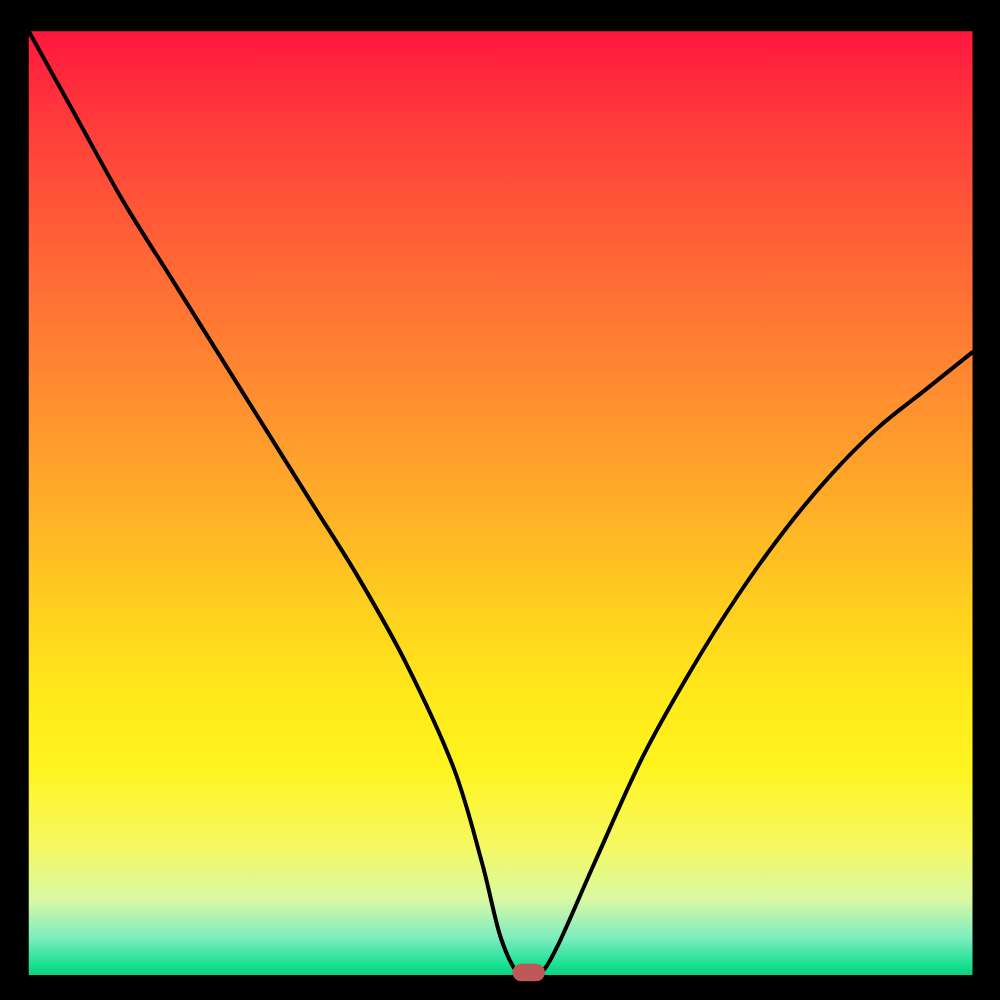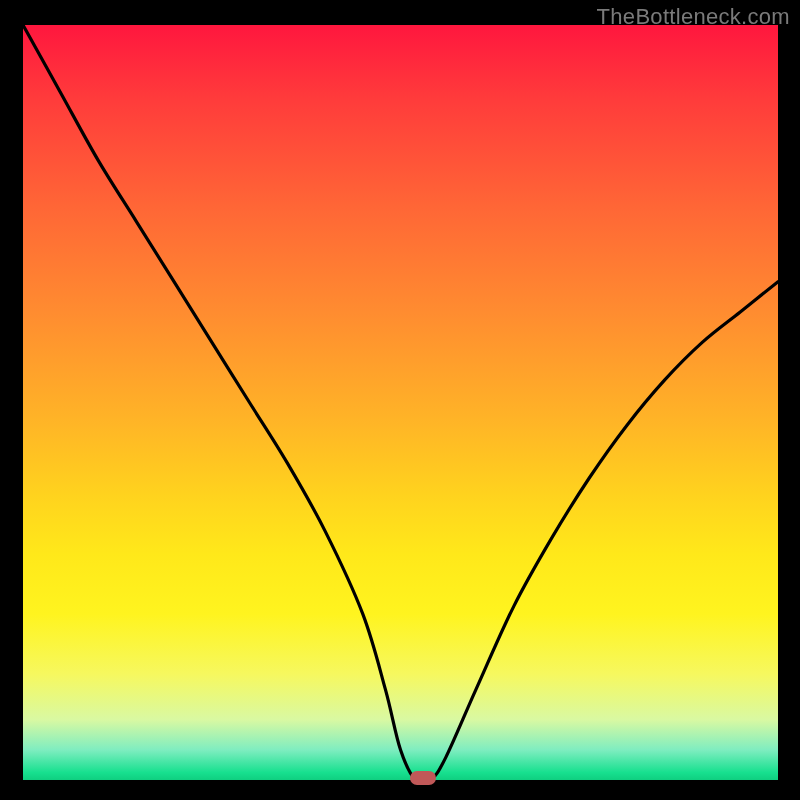--- a/index.html
+++ b/index.html
@@ -69,14 +69,13 @@
 </head>
 <body>
 
 <div class="frame">
   <div class="plot-area">
     <svg class="curve" viewBox="0 0 755 755" preserveAspectRatio="none">
       <path id="curve-path" fill="none" stroke="#000" stroke-width="3.2" stroke-linecap="round" stroke-linejoin="round" d="M 0 0 C 6.291666666666667 11.324999999999989, 25.166666666666664 45.29999999999991, 37.75 67.94999999999993 C 50.333333333333336 90.59999999999995, 62.916666666666664 114.50833333333343, 75.5 135.9000000000001 C 88.08333333333333 157.29166666666677, 100.66666666666667 176.16666666666663, 113.25 196.29999999999995 C 125.83333333333333 216.43333333333328, 138.41666666666666 236.56666666666663, 151 256.7 C 163.58333333333334 276.8333333333333, 176.16666666666666 296.9666666666667, 188.75 317.1 C 201.33333333333334 337.23333333333335, 213.91666666666666 357.3666666666667, 226.5 377.5 C 239.08333333333334 397.6333333333333, 251.66666666666666 416.5083333333334, 264.25 437.90000000000003 C 276.8333333333333 459.2916666666667, 289.4166666666667 480.6833333333334, 302 505.85 C 314.5833333333333 531.0166666666667, 329.68333333333334 562.475, 339.75 588.9 C 349.81666666666666 615.3249999999999, 356.1083333333333 641.75, 362.4 664.4 C 368.69166666666666 687.05, 372.46666666666664 709.6999999999999, 377.5 724.8 C 382.53333333333336 739.9, 387.56666666666666 749.9666666666667, 392.6 755 C 397.6333333333334 760.0333333333333, 402.6666666666667 758.775, 407.70000000000005 755 C 412.7333333333334 751.225, 415.25000000000006 747.45, 422.80000000000007 732.35 C 430.3500000000001 717.25, 441.675 689.5666666666666, 453 664.4 C 464.325 639.2333333333333, 478.1666666666667 606.5166666666667, 490.75 581.35 C 503.3333333333333 556.1833333333334, 515.9166666666666 534.7916666666666, 528.5 513.4 C 541.0833333333334 492.0083333333333, 553.6666666666666 471.875, 566.25 453 C 578.8333333333334 434.125, 591.4166666666666 416.5083333333334, 604 400.15000000000003 C 616.5833333333334 383.7916666666667, 629.1666666666666 368.6916666666666, 641.75 354.84999999999997 C 654.3333333333334 341.0083333333333, 666.9166666666666 328.425, 679.5 317.1 C 692.0833333333334 305.77500000000003, 704.6666666666666 296.96666666666664, 717.25 286.9 C 729.8333333333334 276.8333333333333, 748.7083333333334 261.73333333333335, 755 256.7"></path>
     </svg>
     <div class="marker" style="left: 387.15px; top: 746px; background: rgb(192, 88, 88);"></div>
   </div>
-  <div class="watermark">TheBottleneck.com</div>
 </div>
 
 </body></html>

